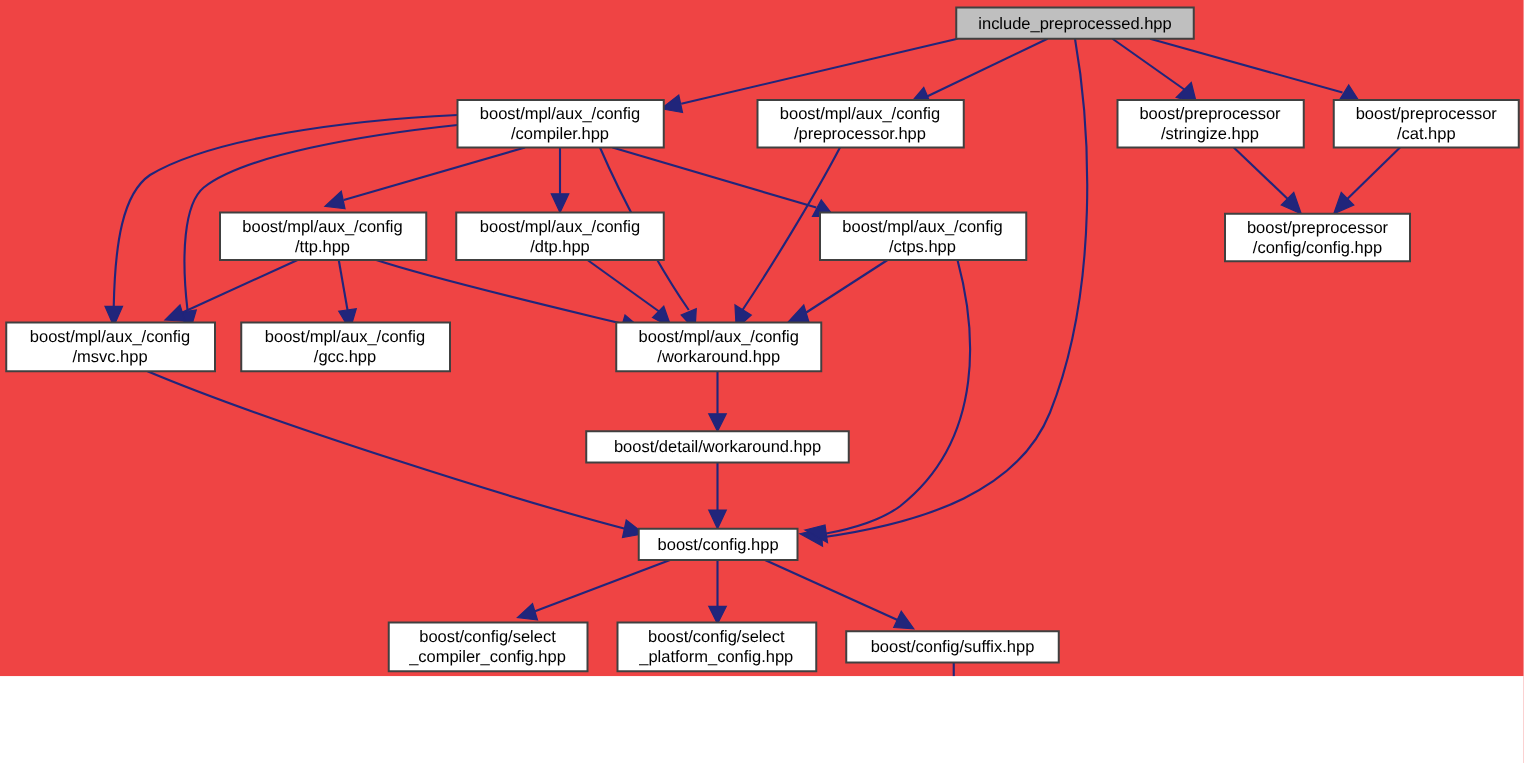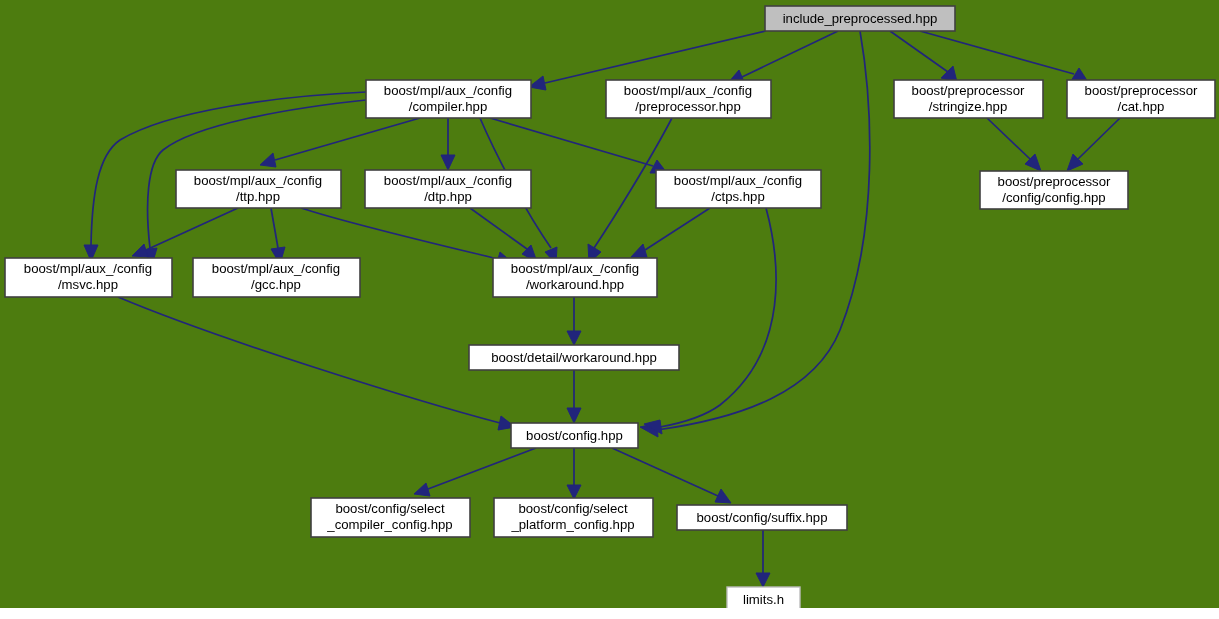--- a/index.html
+++ b/index.html
@@ -3,22 +3,22 @@
 <meta charset="utf-8">
 <style>
   html, body {
     margin: 0;
     padding: 0;
     background: #ffffff;
   }
   #graph-root {
     position: relative;
     width: 1219px;
-    height: 608px;
-    background: #4d7c0f;
+    height: 541px;
+    background: #ef4444;
     font-family: "Liberation Sans", sans-serif;
     overflow: hidden;
   }
   svg#graph-canvas {
     position: absolute;
     left: 0;
     top: 0;
     width: 1219px;
     height: 619px;
     display: block;

